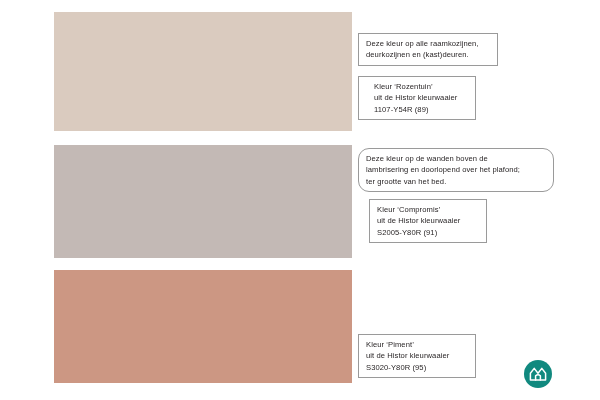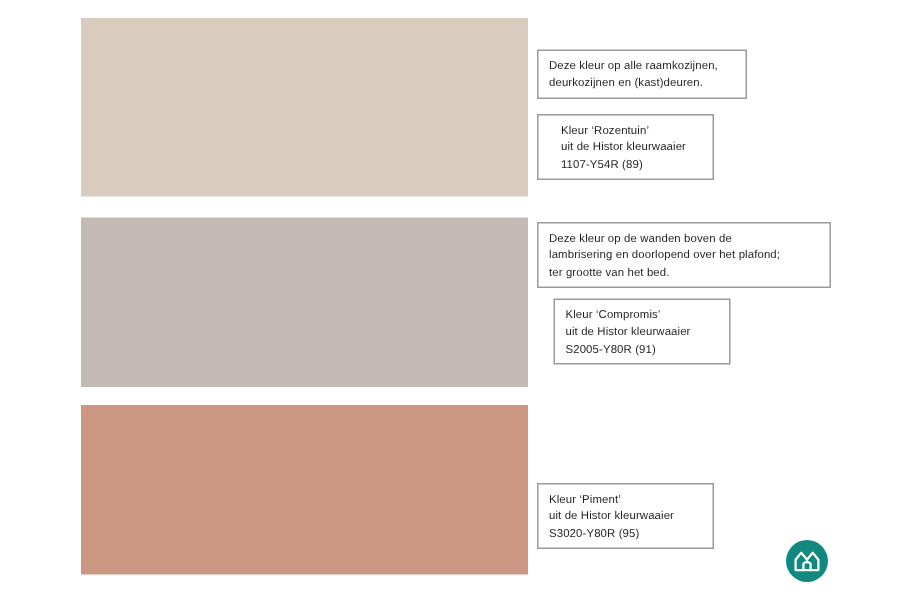--- a/index.html
+++ b/index.html
@@ -44,25 +44,25 @@
     letter-spacing: 0.01em;
     white-space: pre-line;
   }
   .note.usage   { }
   .note.colorid { }
 
   
   #note-usage-1   { left: 358px; top: 33px;  width: 140px; }
   #note-colorid-1 { left: 358px; top: 76px;  width: 118px; padding-left: 15px; }
   
-  #note-usage-2   { left: 358px; top: 148px; width: 196px; }
+  #note-usage-2   { left: 358px; top: 148px; width: 196px; border-radius: 11px; }
   #note-colorid-2 { left: 369px; top: 199px; width: 118px; }
   
   #note-usage-3   { left: 358px; top: 297px; width: 118px; }
-  #note-colorid-3 { left: 358px; top: 322px; width: 118px; }
+  #note-colorid-3 { left: 358px; top: 334px; width: 118px; }
 
   
   #logo {
     position: absolute;
     left: 524px;
     top: 360px;
     width: 28px;
     height: 28px;
     border-radius: 50%;
     display: block;

